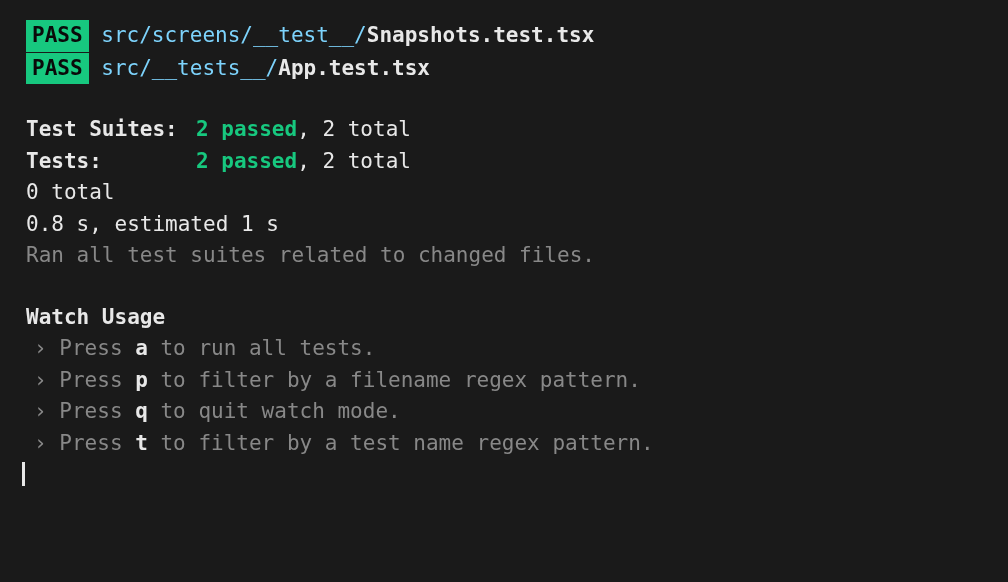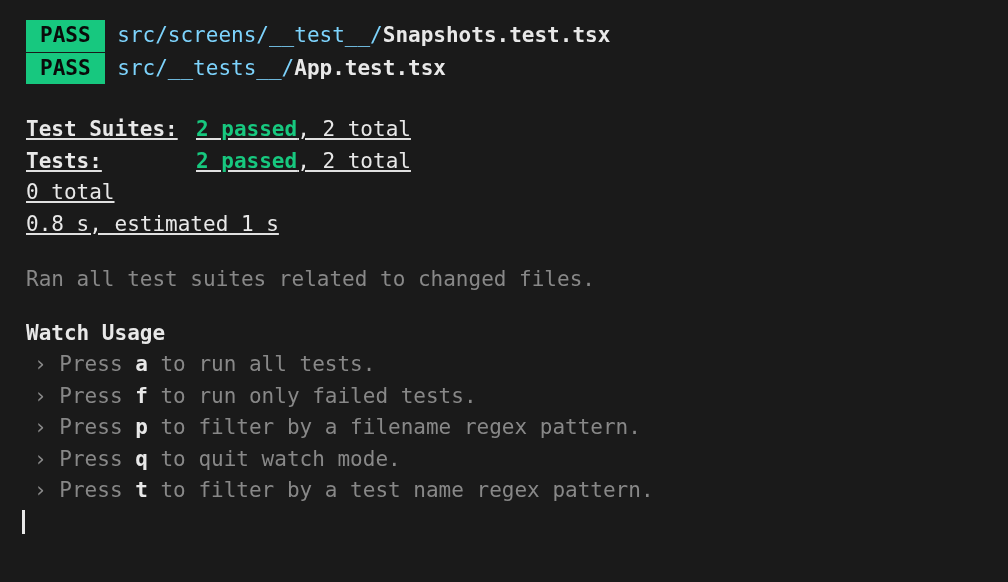--- a/index.html
+++ b/index.html
@@ -15,59 +15,57 @@
       color: #e0e0e0;
       padding: 20px 26px;
       width: 1008px;
       height: 582px;
       overflow: hidden;
     }
     .pass-badge {
       background: #17c87f;
       color: #0a0a0a;
       font-weight: 700;
-      padding: 0 14px;
+      padding: 0 6px;
       display: inline-block;
     }
     .test-line {
       margin-bottom: 1px;
     }
     .path-dim {
       color: #7dd3fc;
     }
     .path-bold {
       color: #e8e8e8;
       font-weight: 700;
     }
     .summary {
       margin-top: 30px;
     }
     .summary-row {
       display: flex;
-      text-decoration: underline;
     }
     .summary-label {
       color: #e8e8e8;
       font-weight: 700;
       width: 170px;
       display: inline-block;
     }
     .green-bold {
       color: #17c87f;
       font-weight: 700;
     }
     .summary-value {
       color: #e8e8e8;
     }
     .ran-text {
       color: #888;
-      margin-top: 24px;
     }
     .watch-section {
-      margin-top: 22px;
+      margin-top: 30px;
     }
     .watch-title {
       color: #e8e8e8;
       font-weight: 700;
     }
     .watch-line {
       color: #888;
     }
     .watch-bullet {
       color: #888;
@@ -123,24 +121,20 @@
 </div>
 
 <div class="watch-section">
   <div class="watch-title">Watch Usage</div>
   <div class="watch-line">
     <span class="watch-bullet">›</span>
     <span>Press </span><span class="key">a</span><span> to run all tests.</span>
   </div>
   <div class="watch-line">
     <span class="watch-bullet">›</span>
-    <span>Press </span><span class="key">f</span><span> to run only failed tests.</span>
-  </div>
-  <div class="watch-line">
-    <span class="watch-bullet">›</span>
     <span>Press </span><span class="key">p</span><span> to filter by a filename regex pattern.</span>
   </div>
   <div class="watch-line">
     <span class="watch-bullet">›</span>
     <span>Press </span><span class="key">q</span><span> to quit watch mode.</span>
   </div>
   <div class="watch-line">
     <span class="watch-bullet">›</span>
     <span>Press </span><span class="key">t</span><span> to filter by a test name regex pattern.</span>
   </div>

